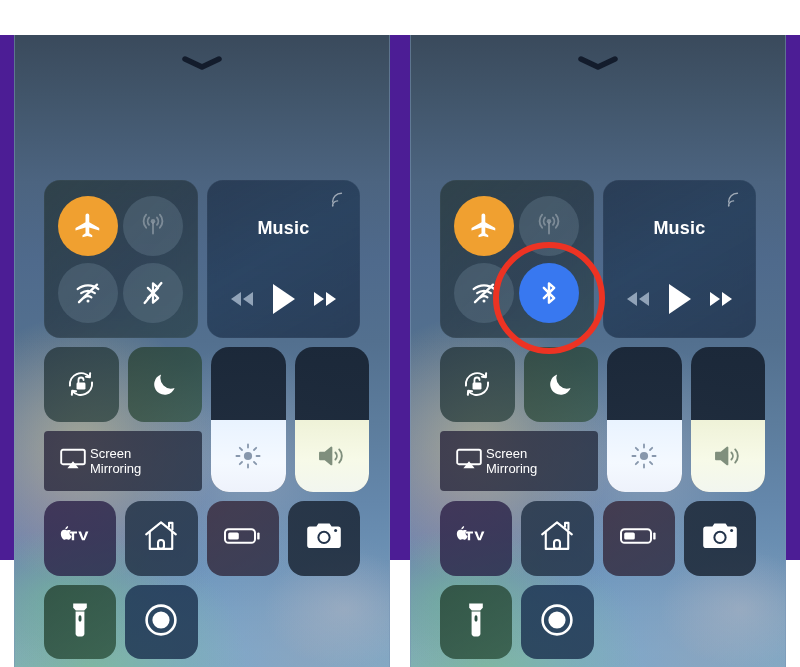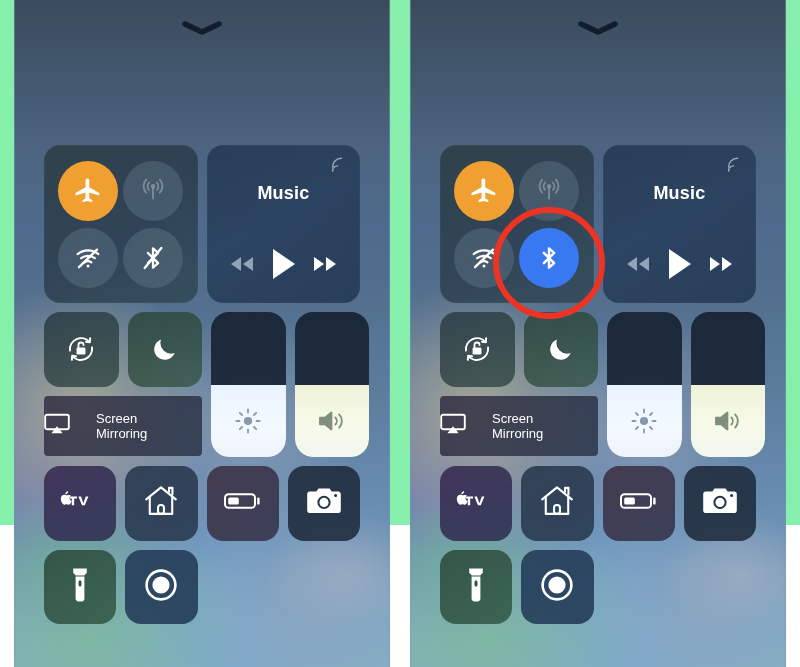--- a/index.html
+++ b/index.html
@@ -5,23 +5,24 @@
   * { box-sizing: border-box; margin: 0; padding: 0; }
   html, body {
     width: 800px; height: 667px;
     background: #ffffff;
     font-family: "Liberation Sans", sans-serif;
     overflow: hidden;
   }
   .stage {
     position: relative;
     width: 800px; height: 525px;
-    background: #86efac;
+    background: #4c1d95;
     display: flex;
     justify-content: space-between;
+    margin-top: 35px;
   }
 
   
   .panel {
     position: relative;
     width: 376px;
     height: 667px;
     overflow: hidden;
     flex: 0 0 376px;
   }
@@ -161,21 +162,22 @@
   .tile.lowpower { background: linear-gradient(140deg, rgba(58,44,62,0.84), rgba(46,44,66,0.82)); }
   .tile.camera   { background: linear-gradient(140deg, rgba(30,42,58,0.88), rgba(28,40,56,0.86)); }
   .tile.flash    { background: linear-gradient(140deg, rgba(38,68,52,0.82), rgba(40,76,56,0.76)); }
   .tile.record   { background: linear-gradient(140deg, rgba(32,56,86,0.86), rgba(30,52,80,0.84)); }
   .tile.spacer   { background: transparent; }
 
   
   .mirroring {
     width: 158px; height: 60px;
     border-radius: 4px;
-    display: flex; align-items: center; gap: 26px;
+    display: flex; align-items: center; gap: 4px;
+    padding-left: 16px;
     background: linear-gradient(120deg, rgba(44,40,62,0.80), rgba(34,44,62,0.78));
   }
   .mirroring-label {
     color: #ffffff;
     font-size: 13px;
     line-height: 15px;
     font-weight: 400;
     white-space: pre-line;
   }
 

